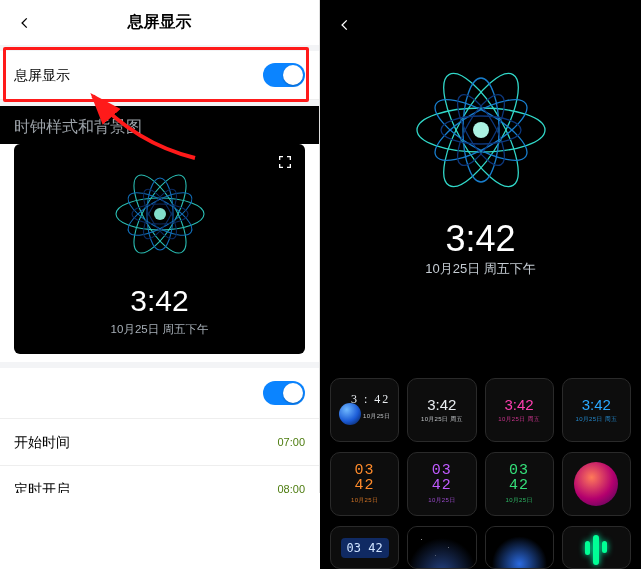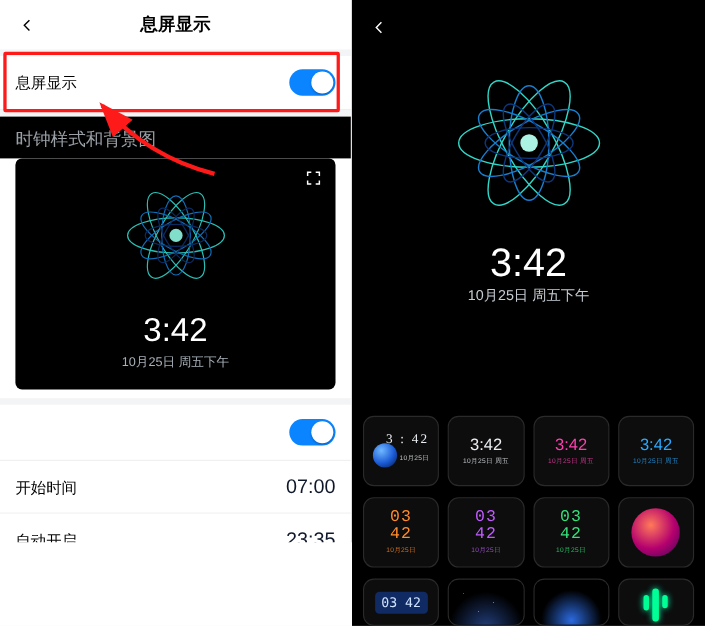--- a/index.html
+++ b/index.html
@@ -10,21 +10,21 @@
 .l-header{height:45px;display:flex;align-items:center;padding:0 14px;background:#fff}
 .l-back{width:22px;height:22px;display:flex;align-items:center;justify-content:center}
 .l-back svg{width:14px;height:14px;stroke:#000;stroke-width:2.2;fill:none}
 .l-title{flex:1;text-align:center;font-size:16px;font-weight:600;color:#000;margin-left:-22px}
 .section-gap{height:6px;background:#f3f4f6}
 .card{background:#fff;padding:12px 14px;border-bottom:1px solid #eee}
 .row{display:flex;align-items:center;justify-content:space-between}
 .row .txt{flex:1;min-width:0}
 .row .ttl{font-size:14px;color:#000;line-height:20px}
 .row .sub{font-size:11.5px;color:#9aa0a6;line-height:16px;margin-top:2px}
-.row .val{font-size:18px;color:#0f172a}
+.row .val{font-size:11px;color:#4d7c0f}
 .toggle{width:42px;height:24px;border-radius:12px;background:#0b84ff;position:relative;flex:none}
 .toggle::after{content:"";position:absolute;right:2px;top:2px;width:20px;height:20px;border-radius:50%;background:#fff;box-shadow:0 1px 2px rgba(0,0,0,.25)}
 
 .hl{position:absolute;border:3px solid #ff1a1a;border-radius:2px;pointer-events:none}
 .hl1{left:3px;top:47px;width:306px;height:55px}
 .arrow{position:absolute;top:88px;left:75px;pointer-events:none}
 .arrow svg{overflow:visible}
 
 .sec-label{font-size:16px;color:#9aa0a6;padding:11px 14px 6px;background:#000000}
 .preview{margin:0 14px 8px;border-radius:6px;overflow:hidden;background:#000;height:210px;position:relative}
@@ -158,22 +158,22 @@
 
     <div class="b-row">
       <div class="row">
         <div class="ttl">开始时间</div>
         <div class="val">07:00</div>
       </div>
     </div>
 
     <div class="b-row">
       <div class="row">
-        <div class="ttl">自动开启</div>
-        <div class="val">23:35</div>
+        <div class="ttl">定时开启</div>
+        <div class="val">08:00</div>
       </div>
     </div>
 
     <div class="hl hl1"></div>
     <div class="arrow">
       <svg width="160" height="80">
         <defs>
             <marker id="ah" markerWidth="10" markerHeight="10" refX="7" refY="3" orient="auto">
           <path d="M0,0 L8,3 L0,6 Z" fill="#ff1a1a"></path>
             </marker>

